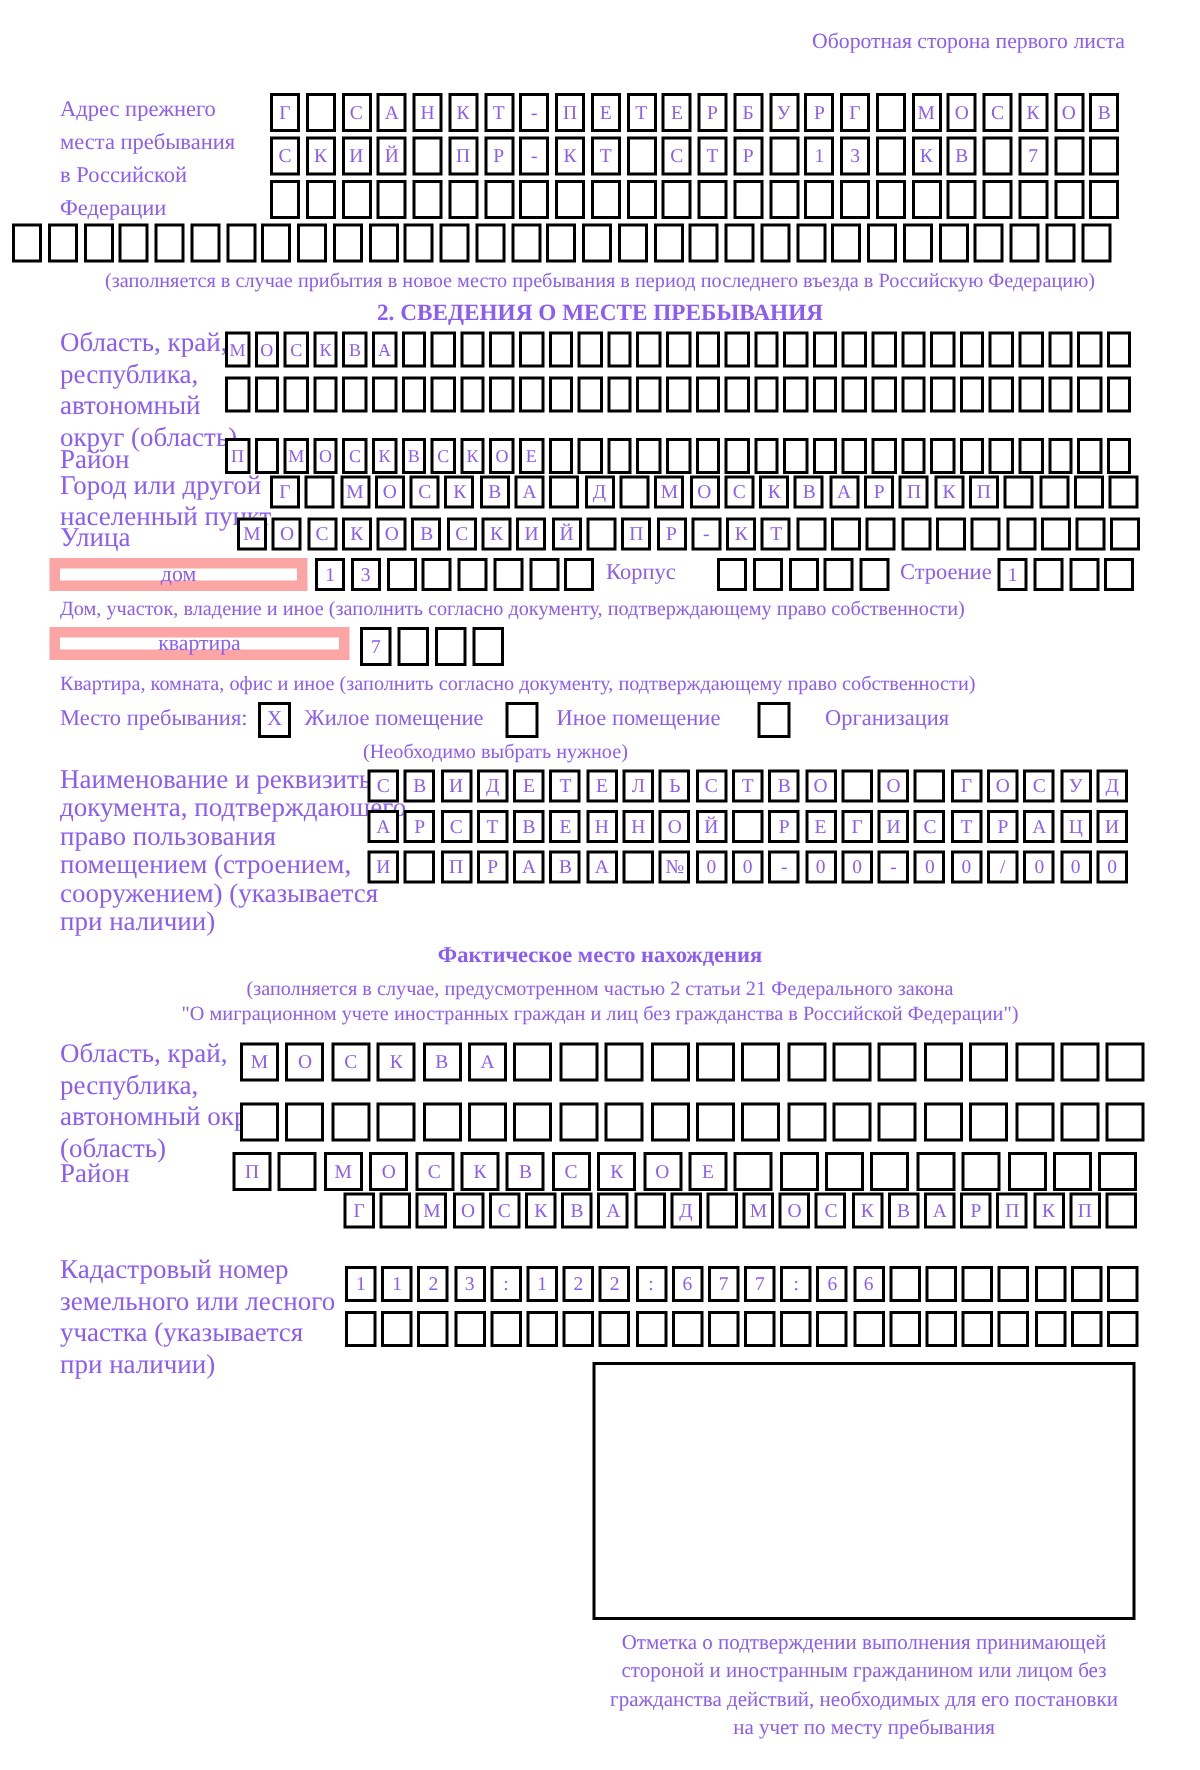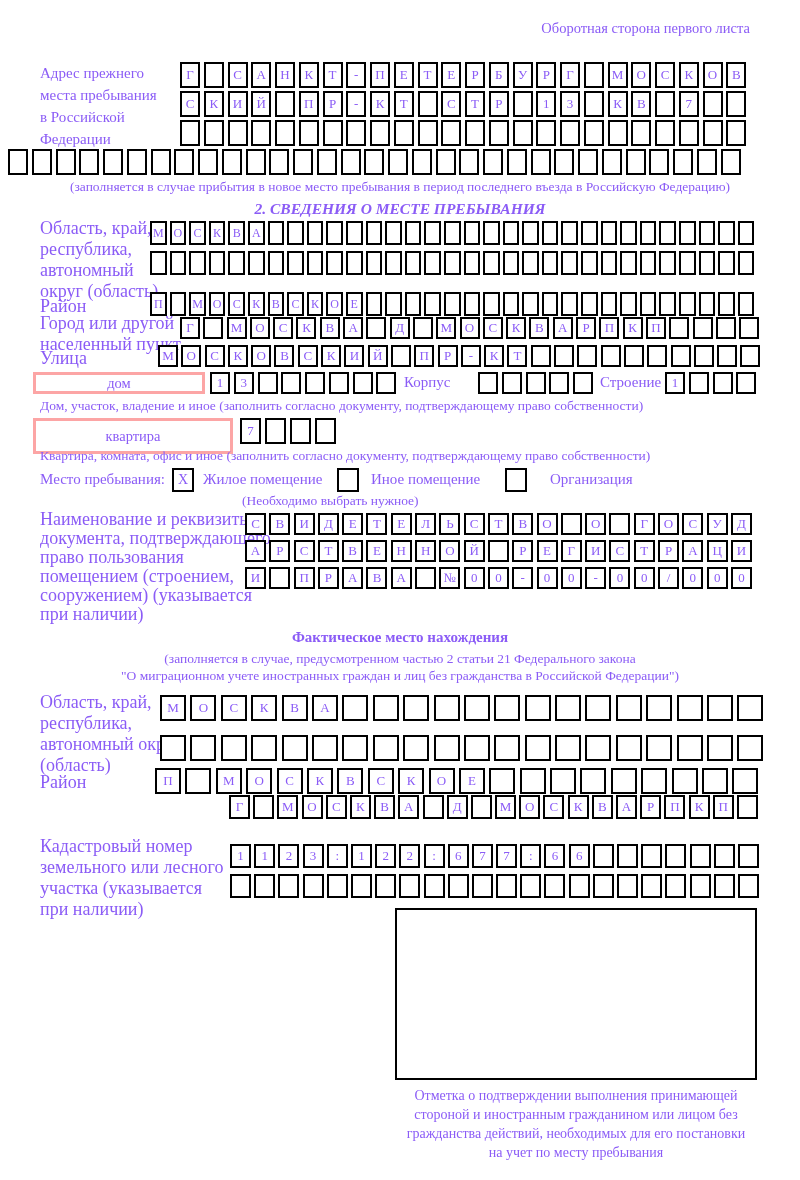--- a/index.html
+++ b/index.html
@@ -16,21 +16,21 @@
           display:flex; align-items:center; justify-content:center;
           font-size:13px; background:#fff; }
   .c24  { gap:3.75px; } .c24 .cell  { width:20px;   height:26px; }
   .c31  { gap:3px; }    .c31 .cell  { width:16.6px; height:24px; font-size:12px; }
   .cmed { gap:3.3px; }  .cmed .cell { width:20px;   height:22px; }
   .cdom { gap:3.75px; } .cdom .cell { width:20px;   height:22px; }
   .ckv  { gap:4px; }    .ckv .cell  { width:21px;   height:26px; }
   .cdoc { gap:3.3px; }  .cdoc .cell { width:21px;   height:22px; }
   .cfact{ gap:4.4px; }  .cfact .cell{ width:26px;   height:26px; }
   .ckad { gap:3.2px; }  .ckad .cell { width:21px;   height:24px; }
-  .wbox { border:3px solid #fca5a5; box-sizing:border-box; display:flex;
+  .wbox { border:7px solid #fca5a5; box-sizing:border-box; display:flex;
           align-items:center; justify-content:center; font-size:14.5px; background:#fff; }
   .chk  { width:22px; height:24px; border:2px solid #000; box-sizing:border-box;
           display:flex; align-items:center; justify-content:center; font-size:14px; }
   .opt  { font-size:15px; }
   .stamp { border:2px solid #000; box-sizing:border-box; background:#fff; }
   .stampcap { font-size:14px; line-height:19px; text-align:center; white-space:pre-line; }
 </style>
 </head>
 <body>
 
@@ -148,21 +148,21 @@
       <div class="cell"></div>
       <div class="cell"></div>
       <div class="cell"></div>
       <div class="cell"></div>
       <div class="cell"></div>
       <div class="cell"></div>
       <div class="cell"></div>
     </div>
   <div class="abs cap center" style="top:179px;">(заполняется в случае прибытия в новое место пребывания в период последнего въезда в Российскую Федерацию)</div>
 
-  <div class="abs ttl center" style="top:200px;font-style:italic;">2. СВЕДЕНИЯ О МЕСТЕ ПРЕБЫВАНИЯ</div>
+  <div class="abs ttl center" style="top:200px;">2. СВЕДЕНИЯ О МЕСТЕ ПРЕБЫВАНИЯ</div>
 
   <div class="abs lbl" style="left:40px; top:218px;">Область, край,
 республика,
 автономный
 округ (область)</div>
   <div class="abs cg c31" style="left:150px; top:221px;">
       <div class="cell">М</div>
       <div class="cell">О</div>
       <div class="cell">С</div>
       <div class="cell">К</div>
@@ -344,21 +344,21 @@
     </div>
   <div class="abs opt" style="left:600px; top:374px;">Строение</div>
   <div class="abs cg cdom" style="left:665px; top:372px;">
       <div class="cell">1</div>
       <div class="cell"></div>
       <div class="cell"></div>
       <div class="cell"></div>
     </div>
   <div class="abs cap" style="left:40px; top:398px;">Дом, участок, владение и иное (заполнить согласно документу, подтверждающему право собственности)</div>
 
-  <div class="abs wbox" style="left:33px; top:418px; width:200px; height:36px;">квартира</div>
+  <div class="abs wbox" style="left:33px; top:418px; width:200px; height:22px;">квартира</div>
   <div class="abs cg ckv" style="left:240px; top:418px;">
       <div class="cell">7</div>
       <div class="cell"></div>
       <div class="cell"></div>
       <div class="cell"></div>
     </div>
   <div class="abs cap" style="left:40px; top:448px;">Квартира, комната, офис и иное (заполнить согласно документу, подтверждающему право собственности)</div>
 
   <div class="abs opt" style="left:40px; top:471px;">Место пребывания:</div>
   <div class="abs chk" style="left:172px; top:468px;">X</div>

